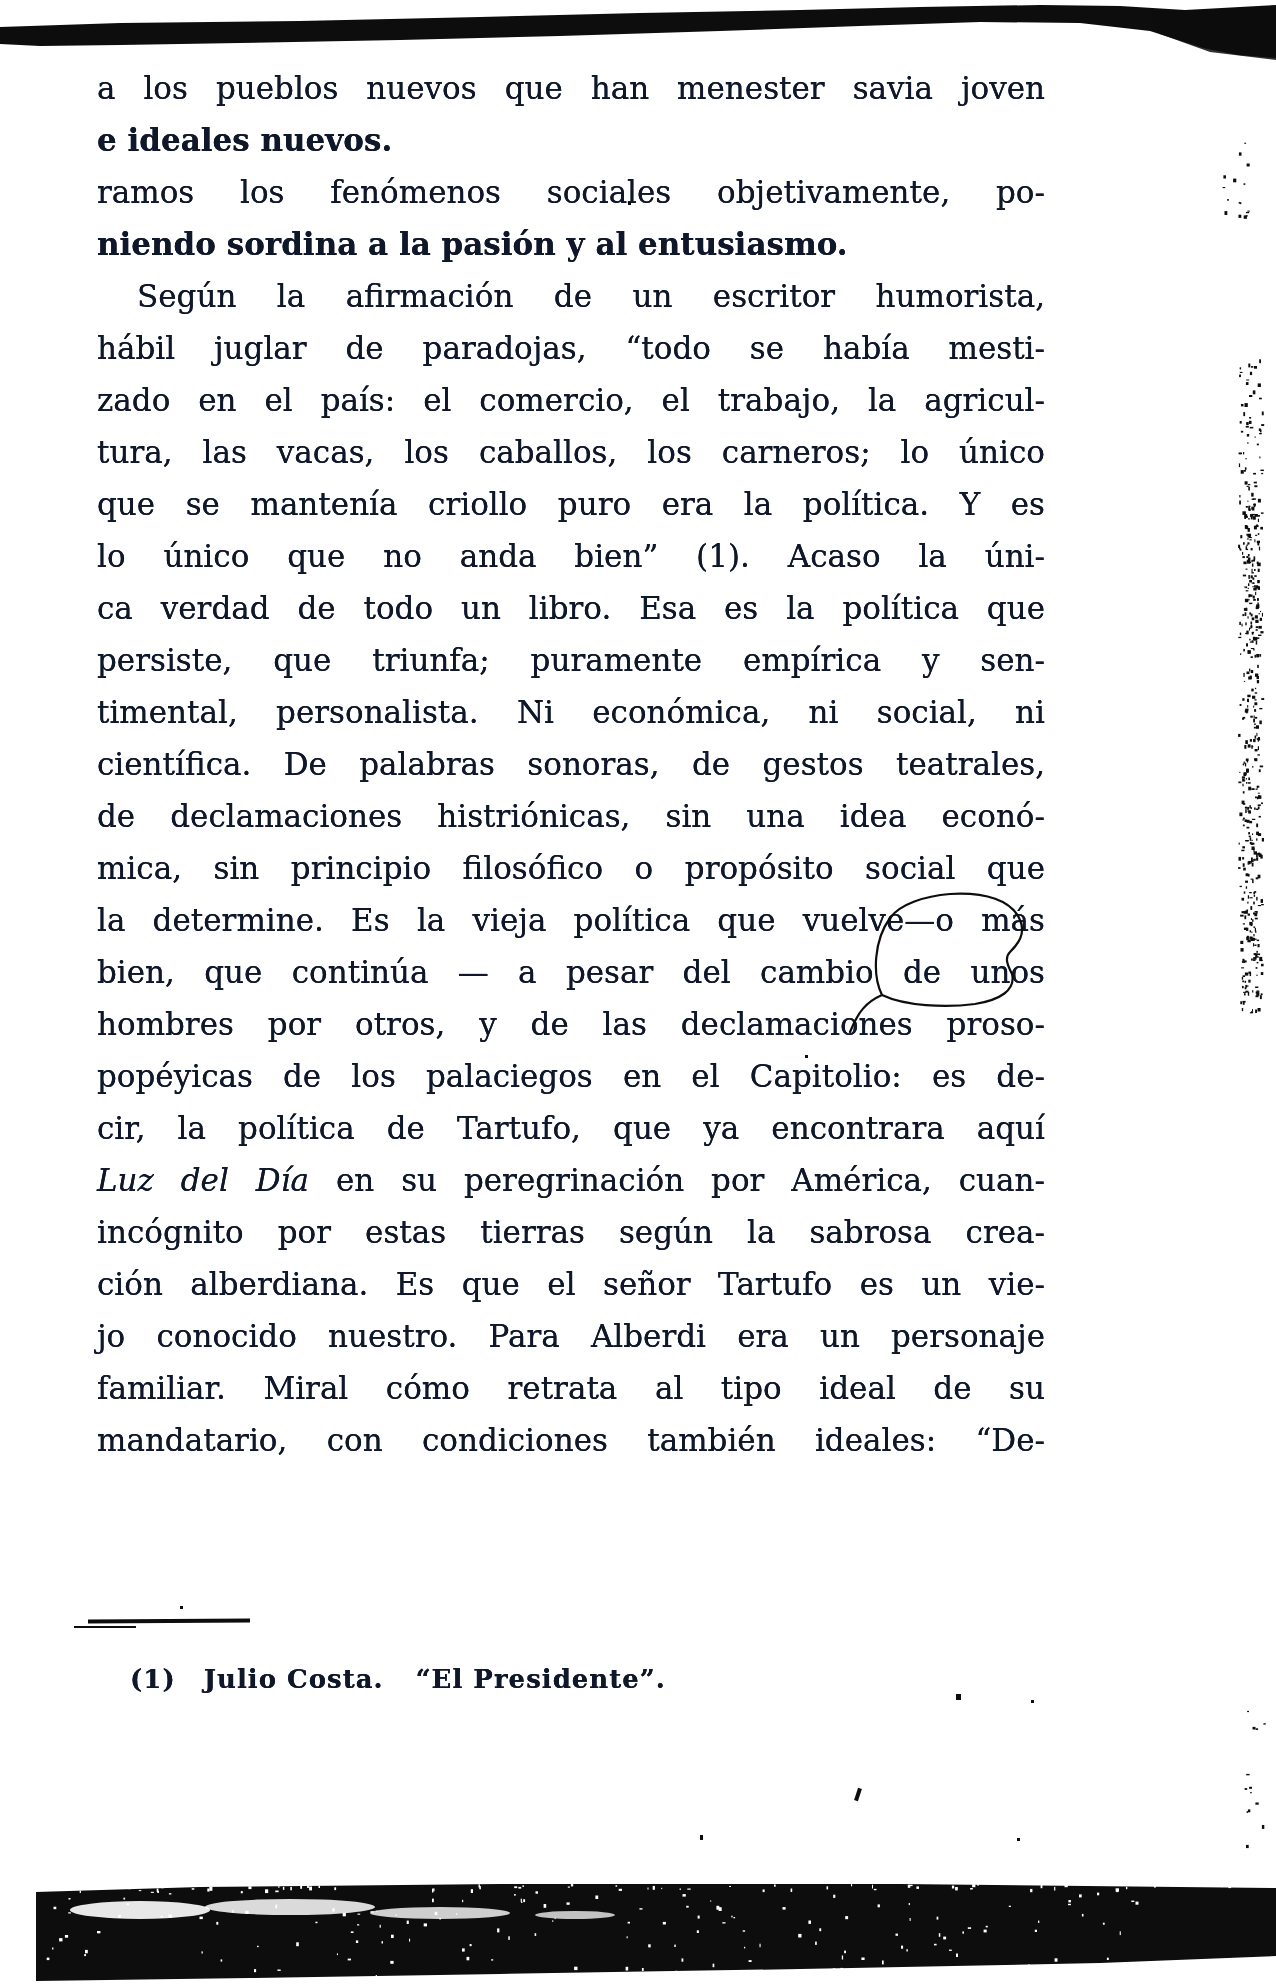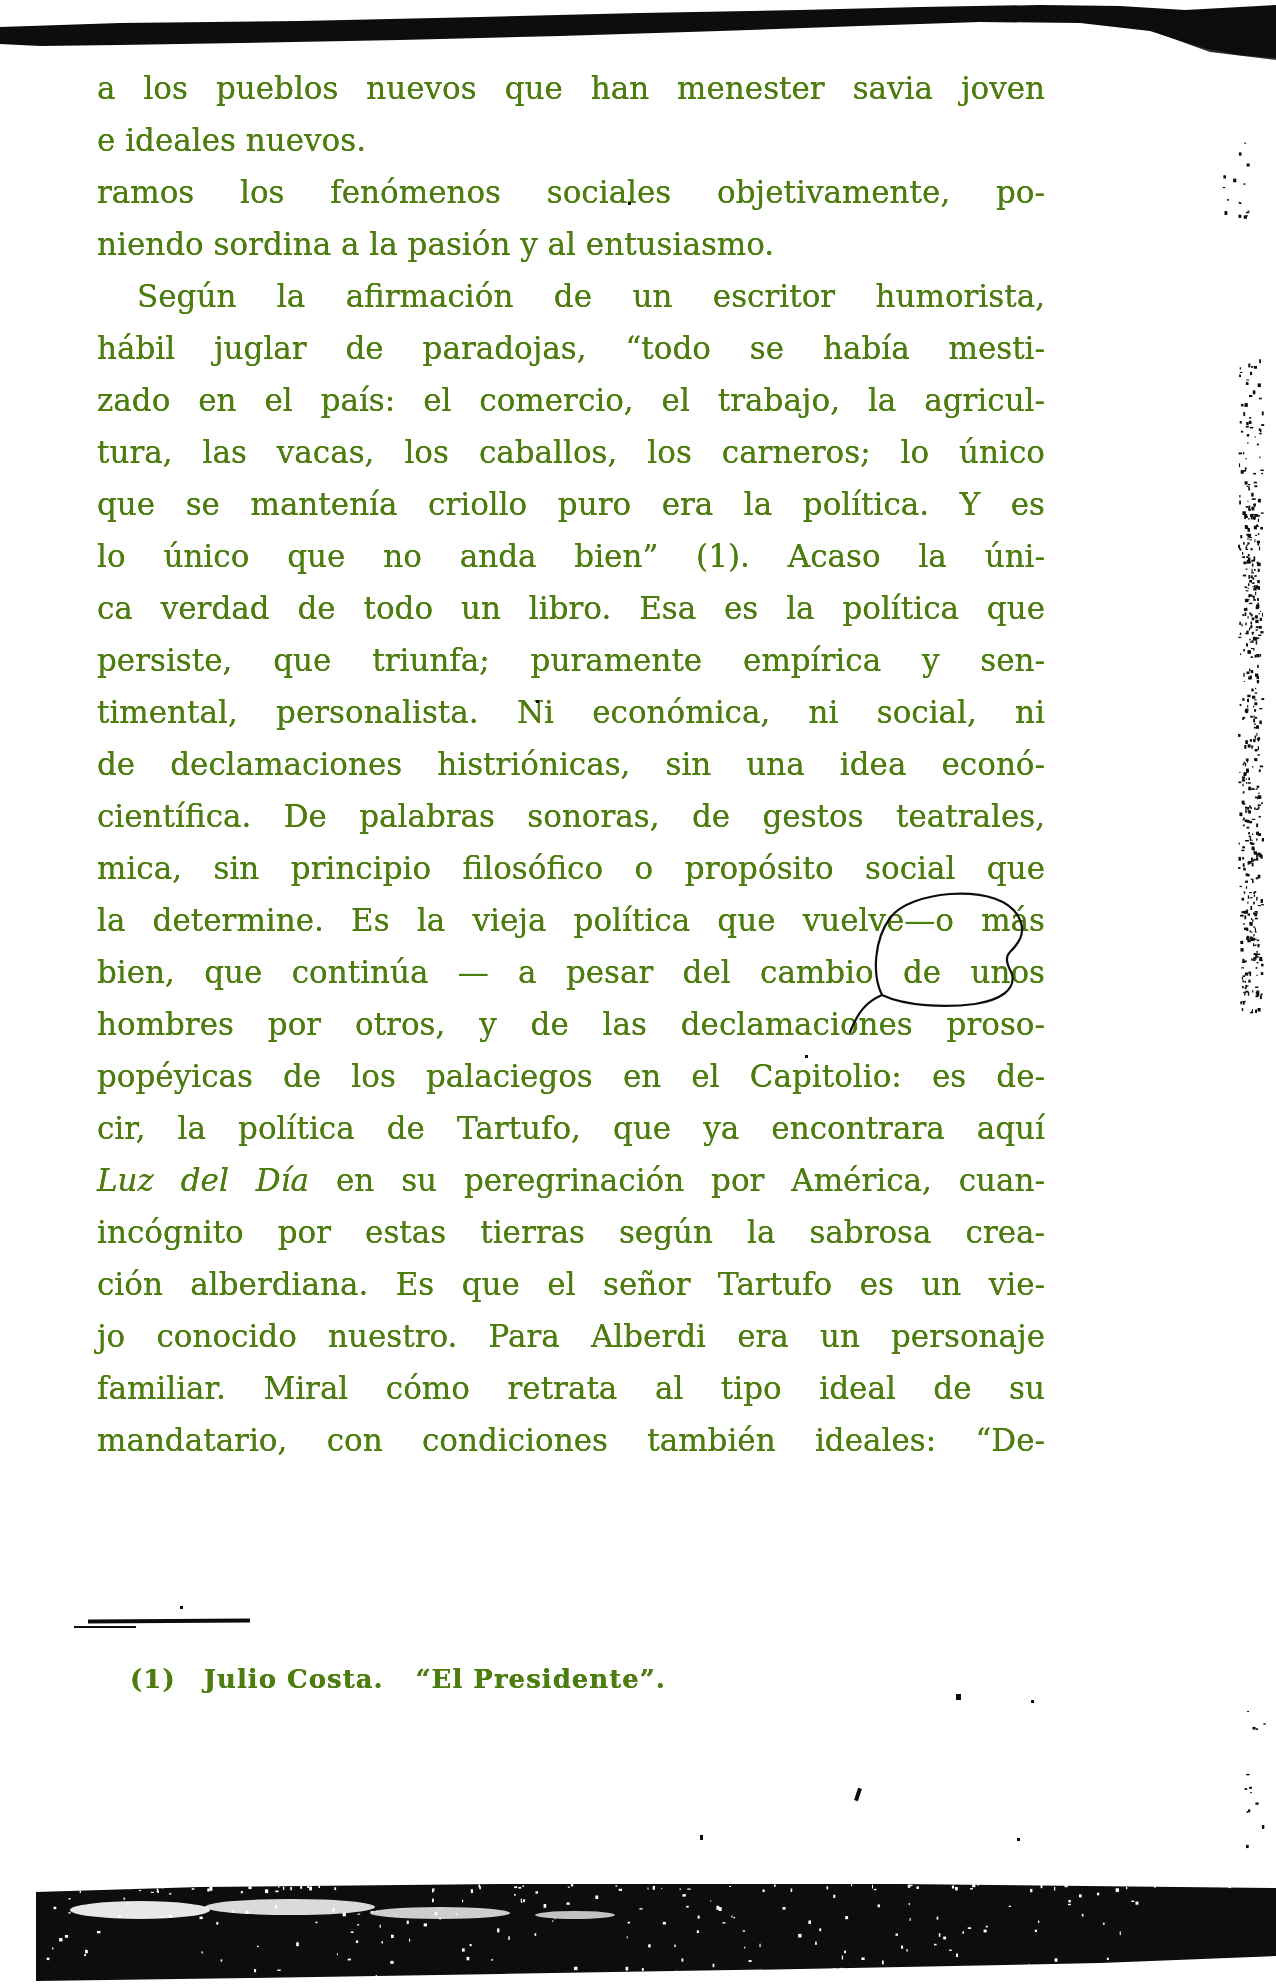--- a/index.html
+++ b/index.html
@@ -3,36 +3,36 @@
 <meta charset="utf-8">
 <style>
   html,body{margin:0;padding:0;background:#e8e8e8;}
   .page{
     position:relative;
     width:1276px;height:1987px;
     margin:0 auto;
     background:#ffffff;
     overflow:hidden;
     font-family:"DejaVu Serif","Liberation Serif",serif;
-    color:#4d7c0f;
+    color:#0f172a;
   }
   .artifact{position:absolute;pointer-events:none;}
   .text-block{
     position:absolute;
     left:97px;top:62px;width:948px;
   }
   .line{
     height:52px;line-height:52px;
     font-size:31px;
     white-space:normal;
     text-align:justify;
     text-align-last:justify;
     text-shadow:0 0 0.6px currentColor;
   }
-  .line.no-just{text-align:right;text-align-last:left;}
+  .line.no-just{text-align:right;text-align-last:left;font-weight:bold;}
   .line.indent{text-indent:40px;}
   .line i{font-style:italic;}
   .footnote{
     position:absolute;left:130px;top:1664px;
     font-size:26px;font-weight:700;letter-spacing:1px;
     text-shadow:0 0 0.6px currentColor;
     white-space:nowrap;
   }
   .footnote .fn-author{margin-left:28px;}
   .footnote .fn-work{margin-left:32px;}
@@ -57,22 +57,22 @@
       <div class="line no-just">niendo sordina a la pasión y al entusiasmo.</div>
       <div class="line indent">Según la afirmación de un escritor humorista,</div>
       <div class="line">hábil juglar de paradojas, “todo se había mesti-</div>
       <div class="line">zado en el país: el comercio, el trabajo, la agricul-</div>
       <div class="line">tura, las vacas, los caballos, los carneros; lo único</div>
       <div class="line">que se mantenía criollo puro era la política. Y es</div>
       <div class="line">lo único que no anda bien” (1). Acaso la úni-</div>
       <div class="line">ca verdad de todo un libro. Esa es la política que</div>
       <div class="line">persiste, que triunfa; puramente empírica y sen-</div>
       <div class="line">timental, personalista. Ni económica, ni social, ni</div>
+      <div class="line">científica. De palabras sonoras, de gestos teatrales,</div>
       <div class="line">de declamaciones histriónicas, sin una idea econó-</div>
-      <div class="line">científica. De palabras sonoras, de gestos teatrales,</div>
       <div class="line">mica, sin principio filosófico o propósito social que</div>
       <div class="line">la determine. Es la vieja política que vuelve—o más</div>
       <div class="line">bien, que continúa — a pesar del cambio de unos</div>
       <div class="line">hombres por otros, y de las declamaciones proso-</div>
       <div class="line">popéyicas de los palaciegos en el Capitolio: es de-</div>
       <div class="line">cir, la política de Tartufo, que ya encontrara aquí</div>
       <div class="line"><i>Luz del Día</i><span> en su peregrinación por América, cuan-</span></div>
       <div class="line">incógnito por estas tierras según la sabrosa crea-</div>
       <div class="line">ción alberdiana. Es que el señor Tartufo es un vie-</div>
       <div class="line">jo conocido nuestro. Para Alberdi era un personaje</div>

